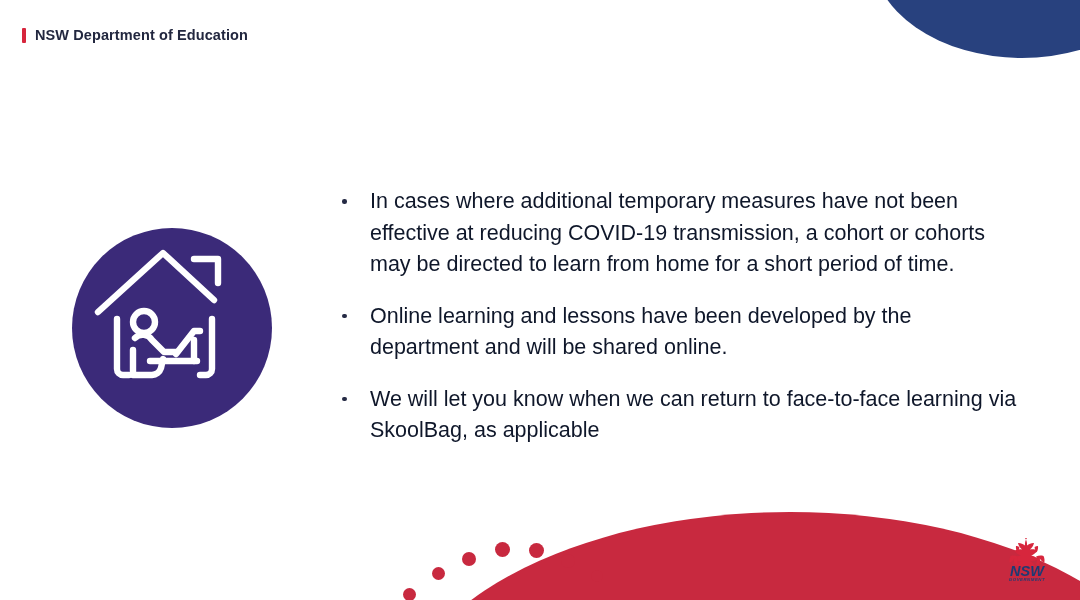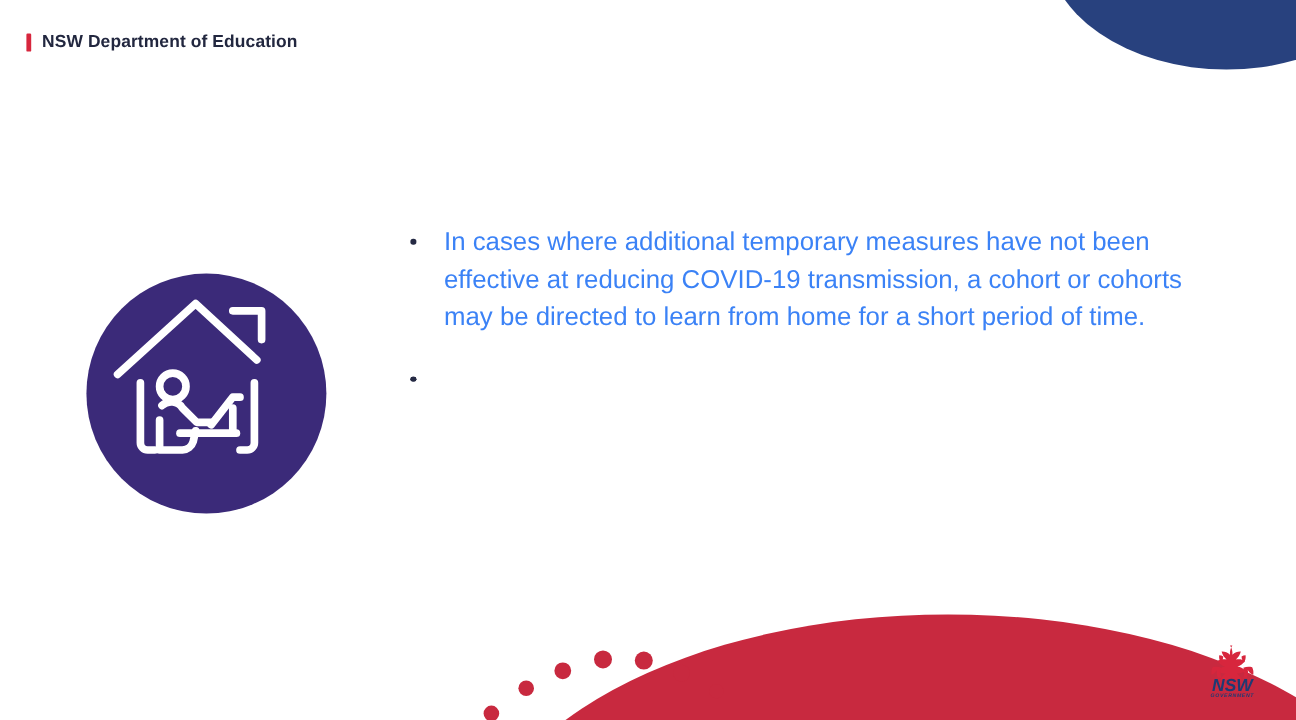--- a/index.html
+++ b/index.html
@@ -102,21 +102,21 @@
     margin: 0;
     padding: 0;
     list-style: none;
   }
   .bullet-item {
     position: relative;
     padding-left: 34px;
     margin-bottom: 20px;
     font-size: 21.5px;
     line-height: 31.5px;
-    color: #3b82f6;
+    color: #0f172a;
     font-weight: 400;
   }
   .bullet-item:last-child { margin-bottom: 0; }
   .bullet-dot {
     position: absolute;
     left: 6px;
     top: 13px;
     width: 4.5px;
     height: 4.5px;
     border-radius: 50%;
@@ -199,23 +199,25 @@
     </svg>
   </div>
 
   <ul class="bullet-list">
     <li class="bullet-item">
       <span class="bullet-dot"></span>
       <span>In cases where additional temporary measures have not been effective at reducing COVID-19 transmission, a cohort or cohorts may be directed to learn from home for a short period of time.</span>
     </li>
     <li class="bullet-item">
       <span class="bullet-dot"></span>
+      <span>Online learning and lessons have been developed by the department and will be shared online.</span>
     </li>
     <li class="bullet-item">
       <span class="bullet-dot"></span>
+      <span>We will let you know when we can return to face-to-face learning via SkoolBag, as applicable</span>
     </li>
   </ul>
 
   <div class="nsw-logo">
     <svg viewBox="0 0 62 48" width="62" height="48" xmlns="http://www.w3.org/2000/svg">
       <g fill="#d7263d">
         <path d="M31 4 c-1.6 2.2 -2.3 5.0 -2.0 7.6 c-2.0 -1.8 -4.6 -2.8 -7.0 -2.6 c0.6 2.6 2.1 5.0 4.1 6.6 c-2.6 -0.6 -5.4 -0.2 -7.6 1.2 c1.5 2.2 3.8 3.9 6.3 4.6 c-2.6 0.3 -5.1 1.6 -6.8 3.6 c2.1 1.6 4.8 2.4 7.4 2.2 c-2.0 1.2 -3.6 3.1 -4.4 5.3 h18.0 c-0.8 -2.2 -2.4 -4.1 -4.4 -5.3 c2.6 0.2 5.3 -0.6 7.4 -2.2 c-1.7 -2.0 -4.2 -3.3 -6.8 -3.6 c2.5 -0.7 4.8 -2.4 6.3 -4.6 c-2.2 -1.4 -5.0 -1.8 -7.6 -1.2 c2.0 -1.6 3.5 -4.0 4.1 -6.6 c-2.4 -0.2 -5.0 0.8 -7.0 2.6 c0.3 -2.6 -0.4 -5.4 -2.0 -7.6 z"></path>
         <path d="M14.5 22.0 c-1.0 2.0 -1.3 4.4 -0.8 6.6 c1.9 -0.9 3.5 -2.4 4.5 -4.2 c-0.5 2.1 -0.3 4.4 0.6 6.4 h3.3 c-1.2 -2.6 -1.3 -5.7 -0.2 -8.4 c-2.4 -0.9 -5.0 -1.0 -7.4 -0.4 z"></path>
         <path d="M47.5 22.0 c1.0 2.0 1.3 4.4 0.8 6.6 c-1.9 -0.9 -3.5 -2.4 -4.5 -4.2 c0.5 2.1 0.3 4.4 -0.6 6.4 h-3.3 c1.2 -2.6 1.3 -5.7 0.2 -8.4 c2.4 -0.9 5.0 -1.0 7.4 -0.4 z"></path>
         <path d="M20.0 12.0 c-0.3 2.2 0.2 4.5 1.4 6.3 c1.2 -1.5 1.9 -3.4 2.0 -5.3 c-1.0 -0.6 -2.2 -1.0 -3.4 -1.0 z"></path>

